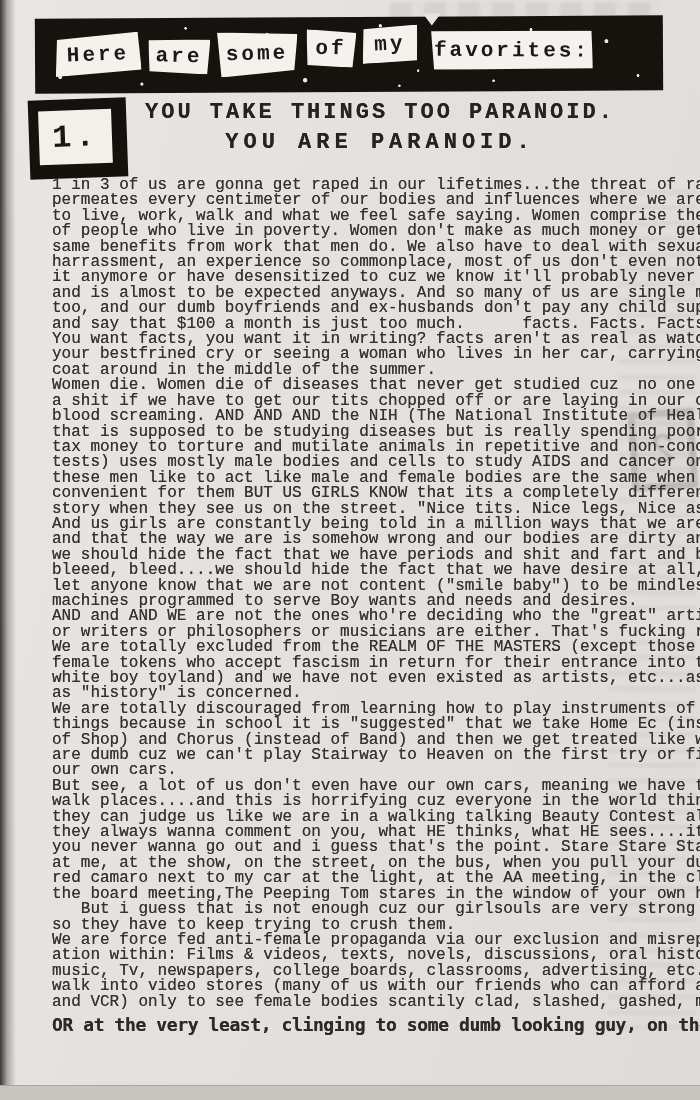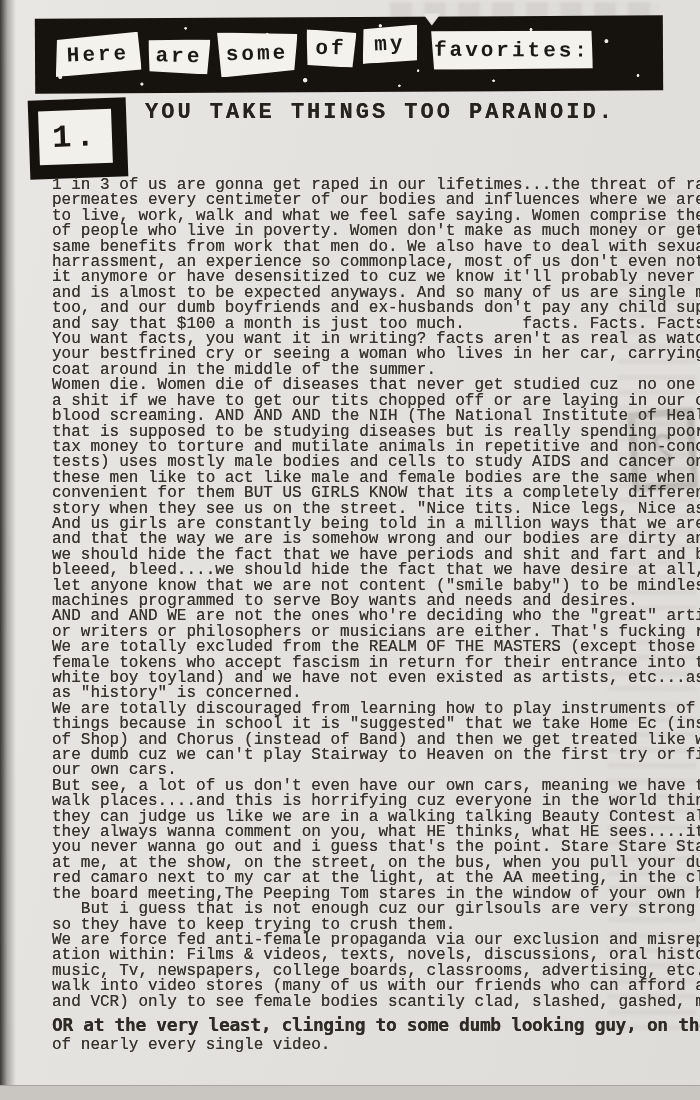--- a/index.html
+++ b/index.html
@@ -124,20 +124,21 @@
         <span>favorites:</span>
       </span>
   </div>
 
   <div class="numbox">
     <span>1.</span>
   </div>
 
   <div class="heading">
     <div class="h1">YOU TAKE THINGS TOO PARANOID.</div>
+    <div class="h2">YOU ARE PARANOID.</div>
   </div>
 
   <div class="bodywrap">
     <pre class="tw">1 in 3 of us are gonna get raped in our lifetimes...the threat of rape
 permeates every centimeter of our bodies and influences where we are able
 to live, work, walk and what we feel safe saying. Women comprise the majority
 of people who live in poverty. Women don't make as much money or get the
 same benefits from work that men do. We also have to deal with sexual
 harrassment, an experience so commonplace, most of us don't even notice
 it anymore or have desensitized to cuz we know it'll probably never stop
@@ -182,18 +183,17 @@
 red camaro next to my car at the light, at the AA meeting, in the classroom,
 the board meeting,The Peeping Tom stares in the window of your own house.
    But i guess that is not enough cuz our girlsouls are very strong
 so they have to keep trying to crush them.
 We are force fed anti-female propaganda via our exclusion and misrepresent-
 ation within: Films &amp; videos, texts, novels, discussions, oral histories,
 music, Tv, newspapers, college boards, classrooms, advertising, etc....We
 walk into video stores (many of us with our friends who can afford a Tv
 and VCR) only to see female bodies scantily clad, slashed, gashed, mutilated</pre>
     <div class="altline">OR at the very least, clinging to some dumb looking guy, on the covers</div>
-    <pre class="tw">of nearly every single video.</pre>
   </div>
 
   <div class="spine"></div>
   <div class="bottom-edge"></div>
 </div>
 
 </body></html>

